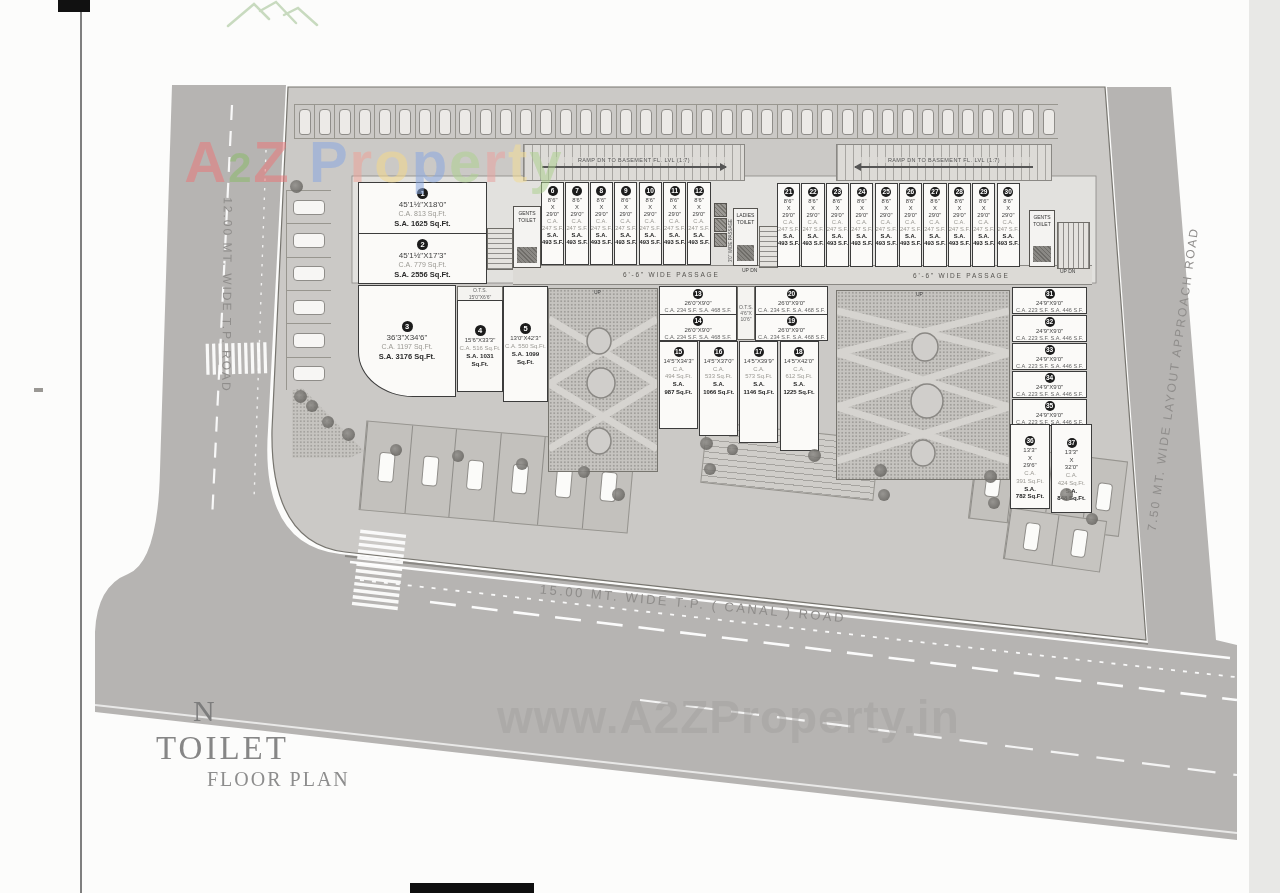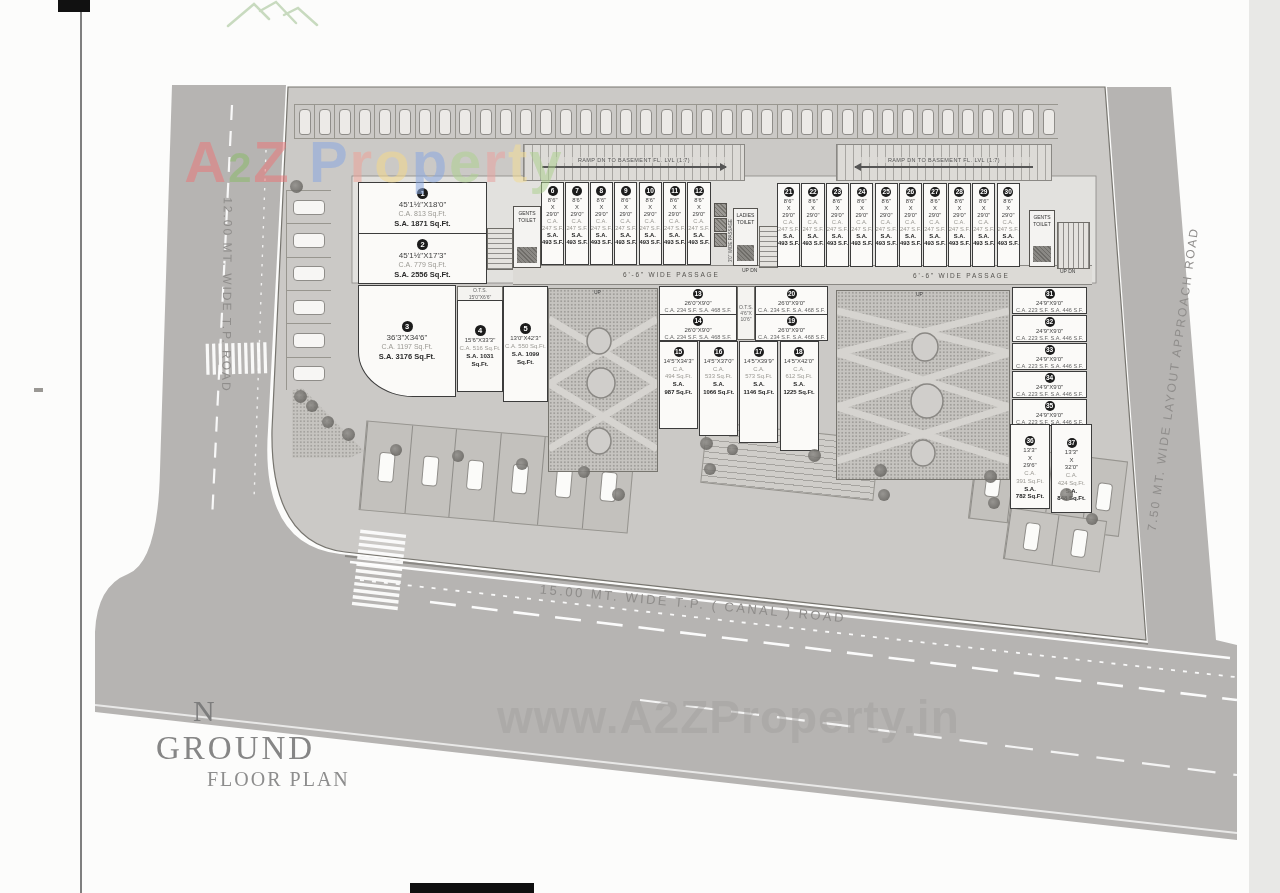--- a/index.html
+++ b/index.html
@@ -207,21 +207,21 @@
 
   <div class="abs logo">
     
   <span class="ch" style="color: rgb(232, 121, 123);">A</span><span class="ch" style="color: rgb(140, 186, 107);">2</span><span class="ch" style="color: rgb(232, 121, 123);">Z</span><span class="ch" style="color: rgb(255, 255, 255);"> </span><span class="ch" style="color: rgb(138, 168, 224);">P</span><span class="ch" style="color: rgb(237, 164, 154);">r</span><span class="ch" style="color: rgb(243, 216, 139);">o</span><span class="ch" style="color: rgb(138, 168, 224);">p</span><span class="ch" style="color: rgb(174, 209, 145);">e</span><span class="ch" style="color: rgb(233, 163, 160);">r</span><span class="ch" style="color: rgb(243, 221, 151);">t</span><span class="ch" style="color: rgb(174, 209, 145);">y</span></div>
   <svg class="abs mountains" width="112" height="30">
     <path d="M4,28 L30,6 L45,21 M36,13 L52,4 L72,25 M60,17 L74,10 L93,27" stroke="#9fc08f" stroke-width="2.5" fill="none" stroke-linecap="round"></path>
   </svg>
 
   <div class="abs watermark">www.A2ZProperty.in</div>
   <div class="abs north">N</div>
-  <div class="abs t-main">GROUND</div>
+  <div class="abs t-main">TOILET</div>
   <div class="abs t-sub">FLOOR PLAN</div>
 
   <div class="abs roadlbl rl-left">12.00 MT. WIDE T.P.  ROAD</div>
   <div class="abs roadlbl rl-right">7.50 MT. WIDE LAYOUT APPROACH ROAD</div>
   <div class="abs roadlbl rl-bottom">15.00 MT. WIDE T.P. ( CANAL ) ROAD</div>
 
   <div class="abs pk pk-top">
       <div class="stall"></div>
       <div class="stall"></div>
       <div class="stall"></div>
@@ -322,21 +322,21 @@
 
   <div class="abs passband">
     <div class="passlbl" style="left:110px;">6'-6" WIDE PASSAGE</div>
     <div class="passlbl" style="left:400px;top:6px;">6'-6" WIDE PASSAGE</div>
   </div>
 
   <div class="unit" style="left:358px;top:182px;width:127px;height:50px;">
     <div class="badge">1</div>
     <div class="dims">45'1½"X18'0"</div>
     <div class="ca">C.A. 813 Sq.Ft.</div>
-    <div class="sa">S.A. 1871 Sq.Ft.</div>
+    <div class="sa">S.A. 1625 Sq.Ft.</div>
   </div>
   <div class="unit" style="left:358px;top:233px;width:127px;height:49px;">
     <div class="badge">2</div>
     <div class="dims">45'1½"X17'3"</div>
     <div class="ca">C.A. 779 Sq.Ft.</div>
     <div class="sa">S.A. 2556 Sq.Ft.</div>
   </div>
 
   <div class="stair" style="left:487px;top:228px;width:24px;height:40px;"></div>
   <div class="room" style="left:513px;top:206px;width:28px;height:62px;">

